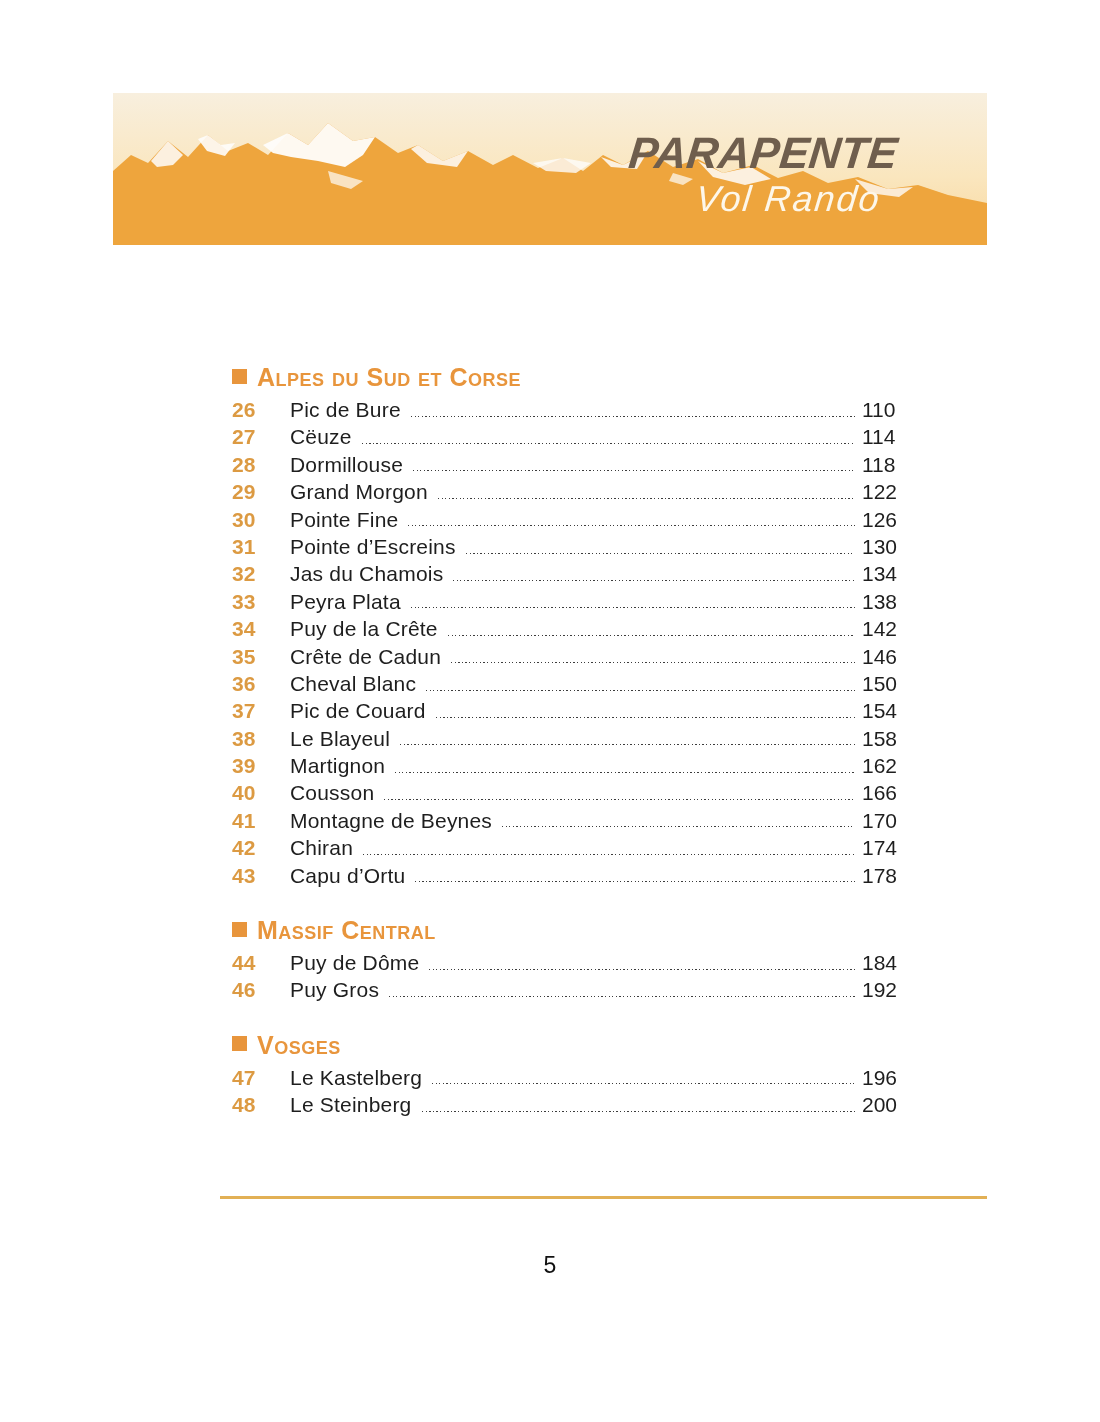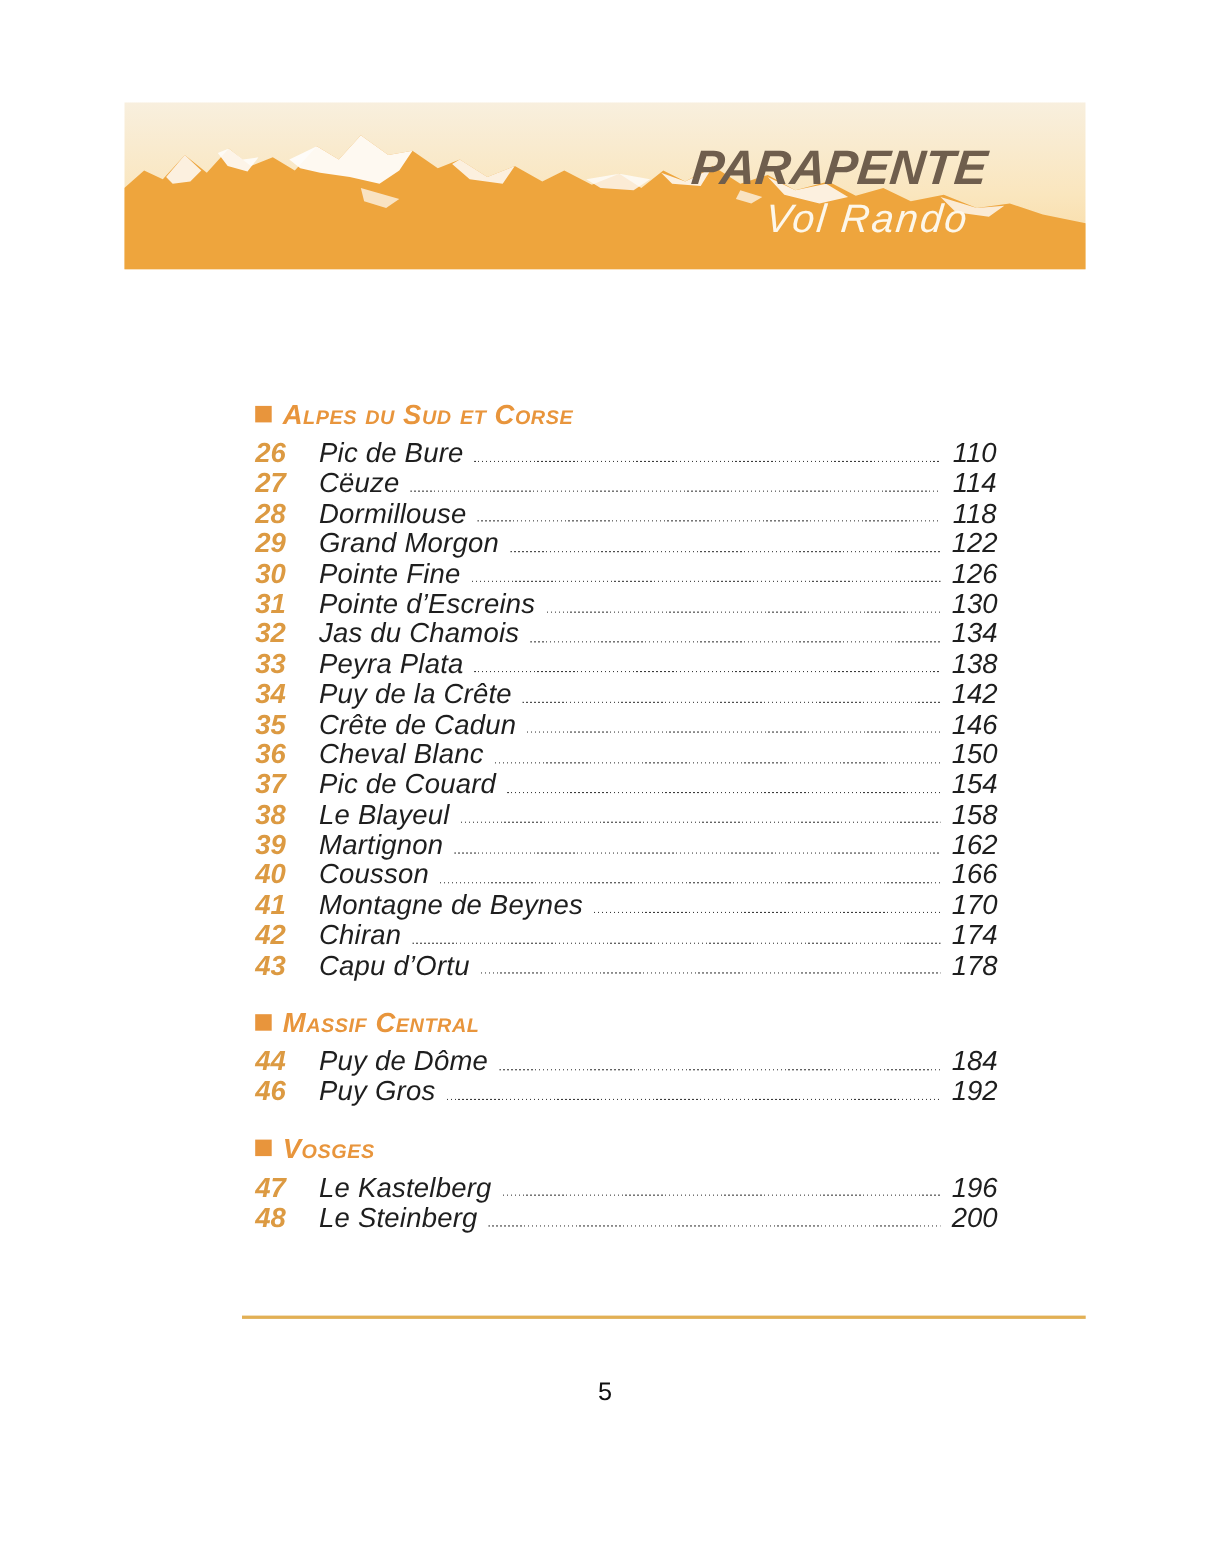--- a/index.html
+++ b/index.html
@@ -17,41 +17,41 @@
     color:#6F5E4D; letter-spacing:0px; transform:skewX(-6deg);
     line-height:1;
   }
   .banner-subtitle {
     position:absolute; top:88px; right:106px;
     font-size:36px; font-style:italic; color:#FDF7EA;
     transform:skewX(-6deg); letter-spacing:2px; line-height:1;
   }
 
   
-  .toc { position:absolute; left:232px; top:362px; width:678px;font-style:italic; }
+  .toc { position:absolute; left:232px; top:362px; width:678px; }
   .toc-section { margin:0 0 24px 0; }
   .section-heading {
     display:flex; align-items:center; gap:10px;
     margin:0 0 6px 0; line-height:30px;
     font-size:25px; font-weight:bold; color:#E8953C;
     font-variant:small-caps; letter-spacing:0.5px;
   }
   .bullet { width:15px; height:15px; background:#E8953C; flex:0 0 15px; margin-top:-2px; }
   .toc-row {
     display:flex; align-items:baseline; height:27.4px;
-    font-size:25px; color:#1E1E1E;
+    font-size:21px; color:#1E1E1E;
   }
   .num { flex:0 0 58px; font-weight:bold; color:#DC9A42; }
   .title { white-space:nowrap; letter-spacing:0.2px;text-align:center; }
   .dots {
     flex:1; height:14px; margin:0 7px 0 10px;
     background:repeating-linear-gradient(to right,#3c3c3c 0 1.3px,transparent 1.3px 3.6px)
                left bottom / 100% 1.4px no-repeat;
   }
-  .pg { flex:0 0 48px; text-align:center; }
+  .pg { flex:0 0 48px; text-align:left; }
 
   
   .divider { position:absolute; left:220px; top:1196px; width:767px; height:3px; background:#E2B055; }
   .footer-page {
     position:absolute; left:0; top:1252px; width:1100px;
     text-align:center; font-size:23px; color:#111111;
   }
 </style>
 </head>
 <body>

